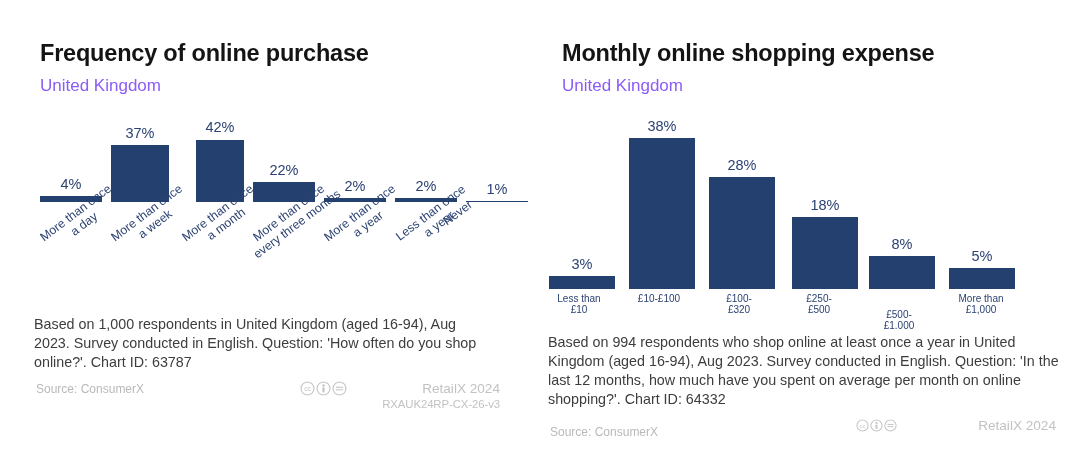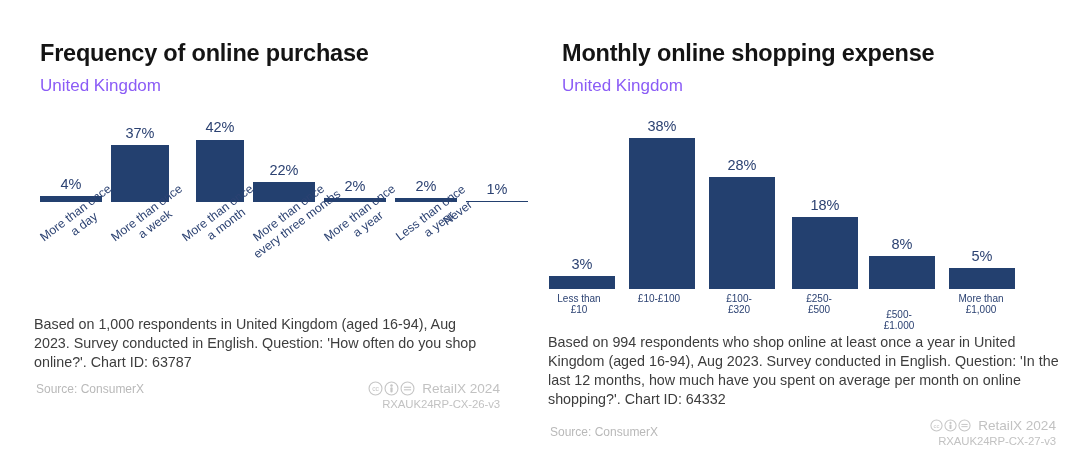--- a/index.html
+++ b/index.html
@@ -92,21 +92,21 @@
     line-height: 1.32;
   }
   .source {
     position: absolute;
     font-size: 12px;
     color: #b9b9b9;
     white-space: nowrap;
   }
   .credit-block { position: absolute; text-align: right; }
   .credit-line {
-    display: flex; align-items: center; justify-content: flex-end;
+    display: flex; align-items: center; justify-content: space-between;
     gap: 7px;
   }
   .credit-name {
     font-size: 13.6px;
     color: #c2c2c2;
     white-space: nowrap;
   }
   .credit-code {
     font-size: 11.4px;
     color: #c2c2c2;
@@ -315,21 +315,20 @@
             <rect x="8.5" y="8.4" width="3" height="7" rx="1.3" fill="#c6c6c6"></rect>
           </svg>
           <svg width="13" height="13" viewBox="0 0 20 20">
             <circle cx="10" cy="10" r="8.6" fill="none" stroke="#c6c6c6" stroke-width="1.6"></circle>
             <rect x="5.2" y="7.6" width="9.6" height="1.5" fill="#c6c6c6"></rect>
             <rect x="5.2" y="11" width="9.6" height="1.5" fill="#c6c6c6"></rect>
           </svg>
         </span>
         <span class="credit-name">RetailX 2024</span>
       </div>
-      <div class="credit-code">RXAUK24RP-CX-27-v3</div>
     </div>
   </div>
 
   <div class="bottom-clip">
     <div class="bottom-clip-inner">Continued overleaf</div>
   </div>
 
 </div>
 
 </body></html>

